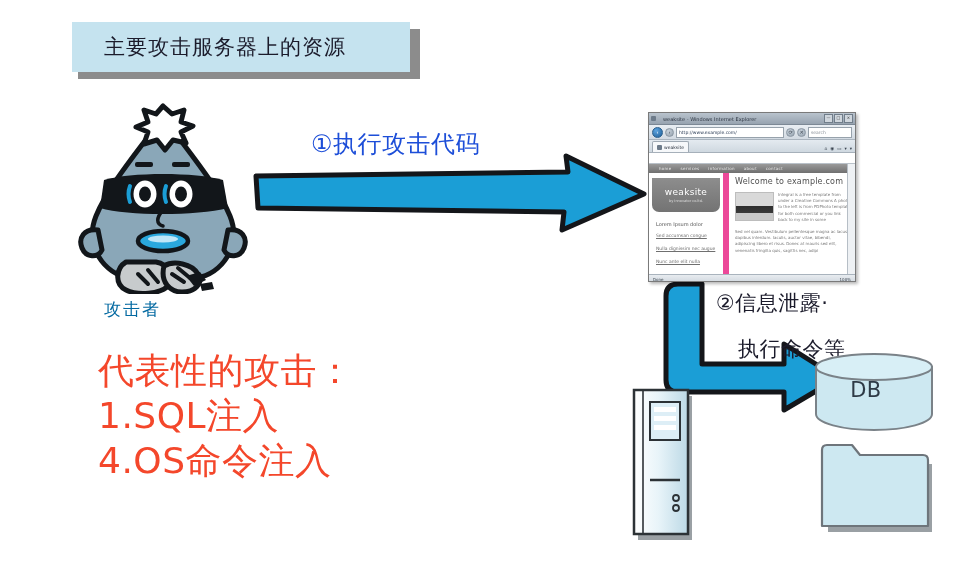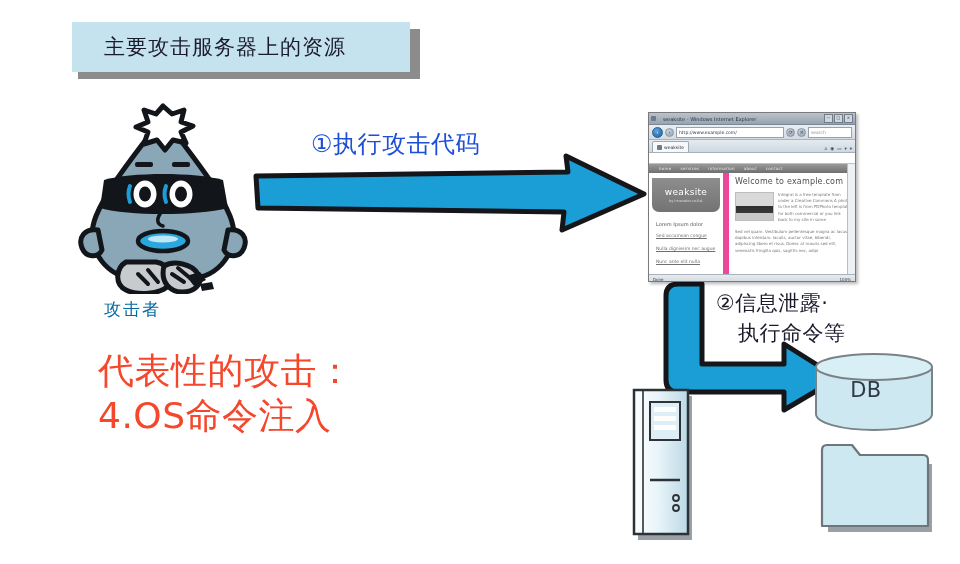--- a/index.html
+++ b/index.html
@@ -93,21 +93,21 @@
   
   .arrow2-label {
     position: absolute;
     left: 716px;
     top: 288px;
     font-size: 21px;
     color: #1b1b2b;
     line-height: 1.45;
     letter-spacing: 0.5px;
   }
-  .arrow2-label .l2 { padding-left: 22px; display: block; }
+  .arrow2-label .l2 { padding-left: 22px; display: block; margin-top: 16px; }
 
   
   .arrow1 {
     position: absolute;
     left: 252px;
     top: 152px;
     width: 396px;
     height: 82px;
   }
 
@@ -452,20 +452,21 @@
     <path d="M70 176 l 10 10 M80 172 l 10 12 M104 176 l 12 8 M110 170 l 12 10" stroke="#12161a" stroke-width="4" stroke-linecap="round" fill="none"></path>
 
     <path d="M118 178 l 14 -4 l 6 8 l -12 6 Z" fill="#12161a"></path>
     <path d="M132 186 l 12 -2 l 2 7 l -12 2 Z" fill="#12161a"></path>
   </svg>
 </div>
 <div class="attacker-label">攻击者</div>
 
 <div class="red-list">
   <div>代表性的攻击：</div>
+  <div>1.SQL注入</div>
   <div>4.OS命令注入</div>
 </div>
 
 <div class="arrow1">
   <svg viewBox="0 0 396 82" width="396" height="82" xmlns="http://www.w3.org/2000/svg">
     <path d="M4 24 L 316 20 L 314 4 L 392 42 L 310 78 L 312 60 L 6 56 Z" fill="#1b9ed6" stroke="#14161a" stroke-width="5" stroke-linejoin="round"></path>
   </svg>
 </div>
 <div class="arrow1-label">①执行攻击代码</div>
 

